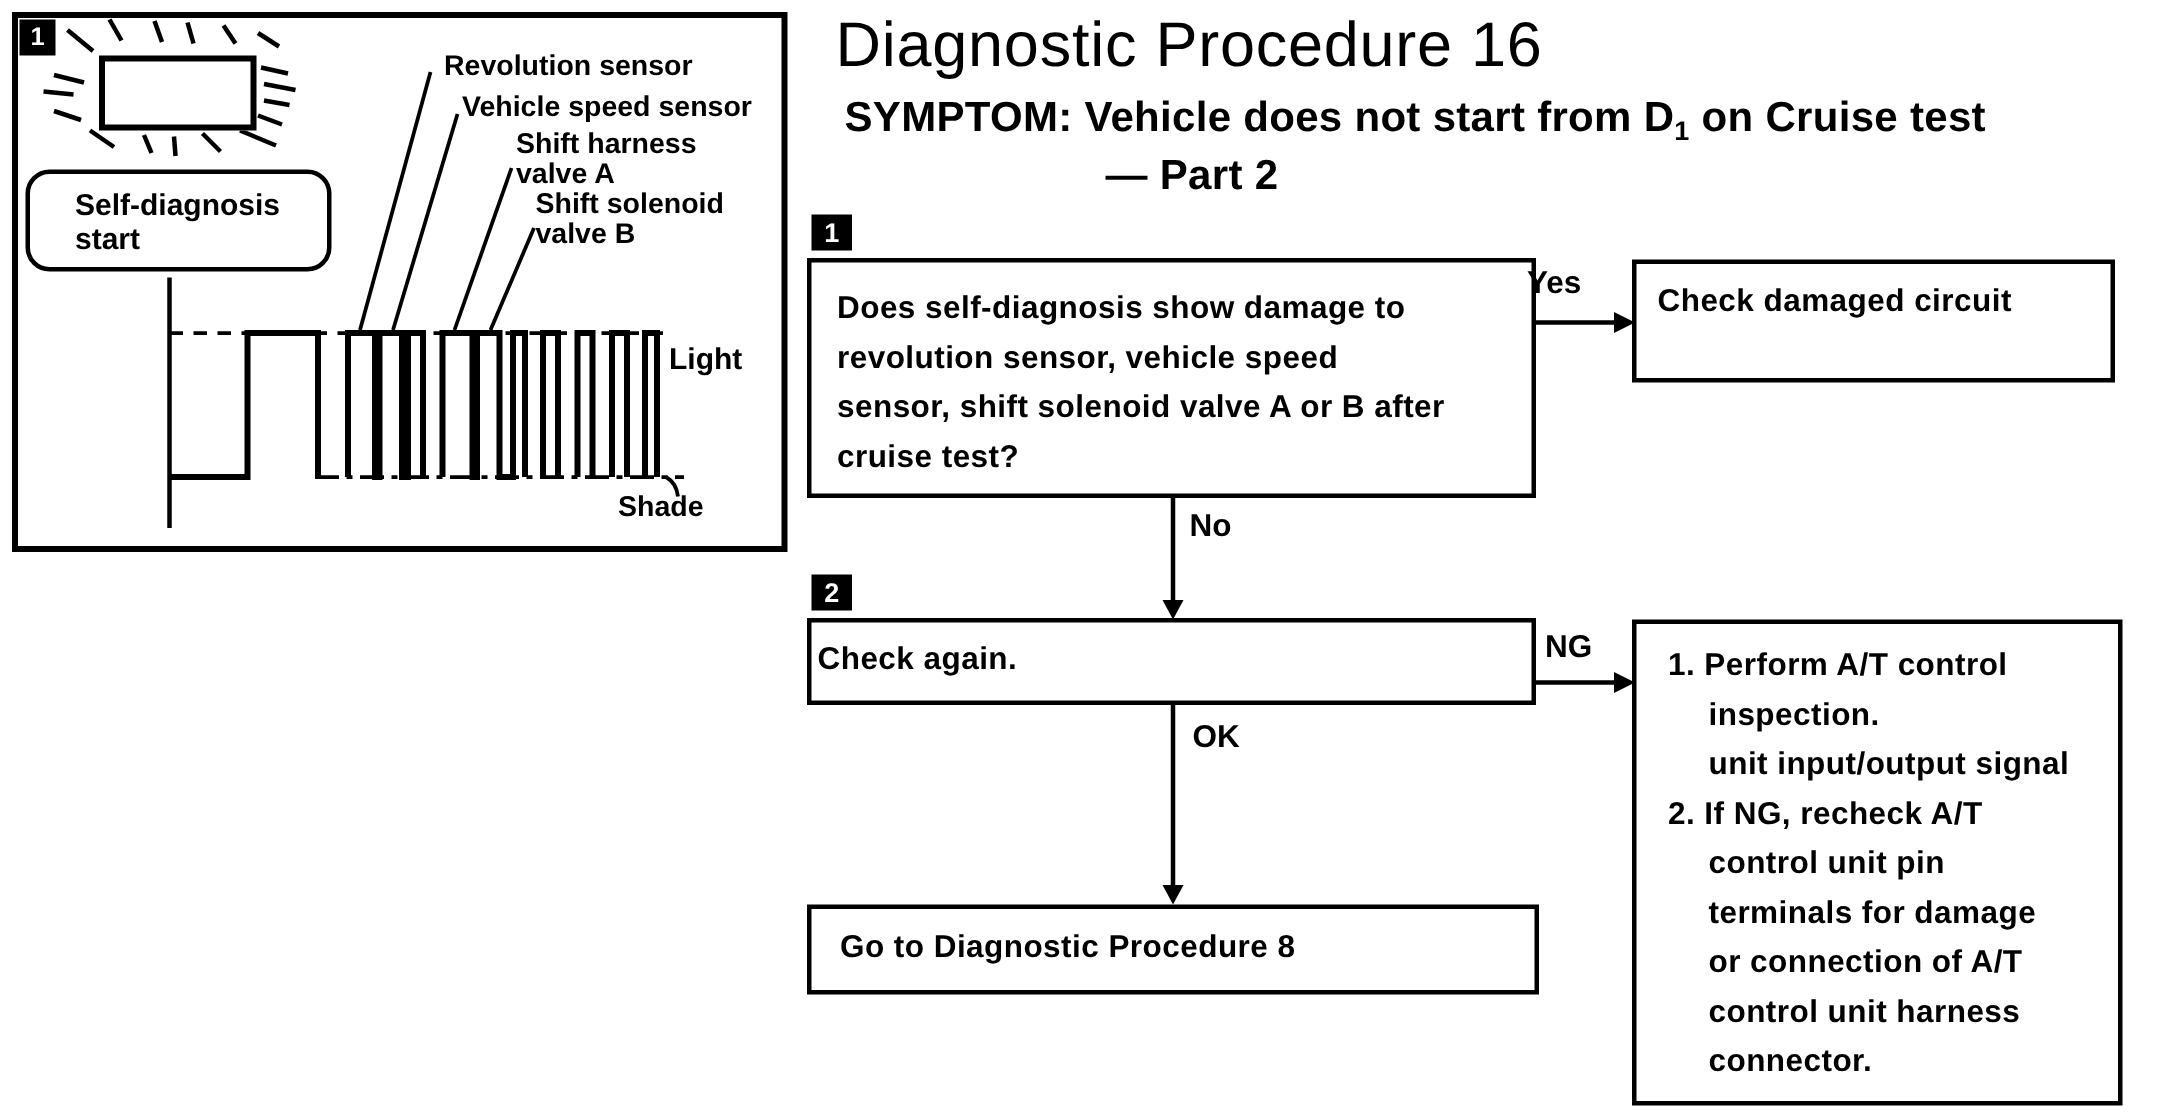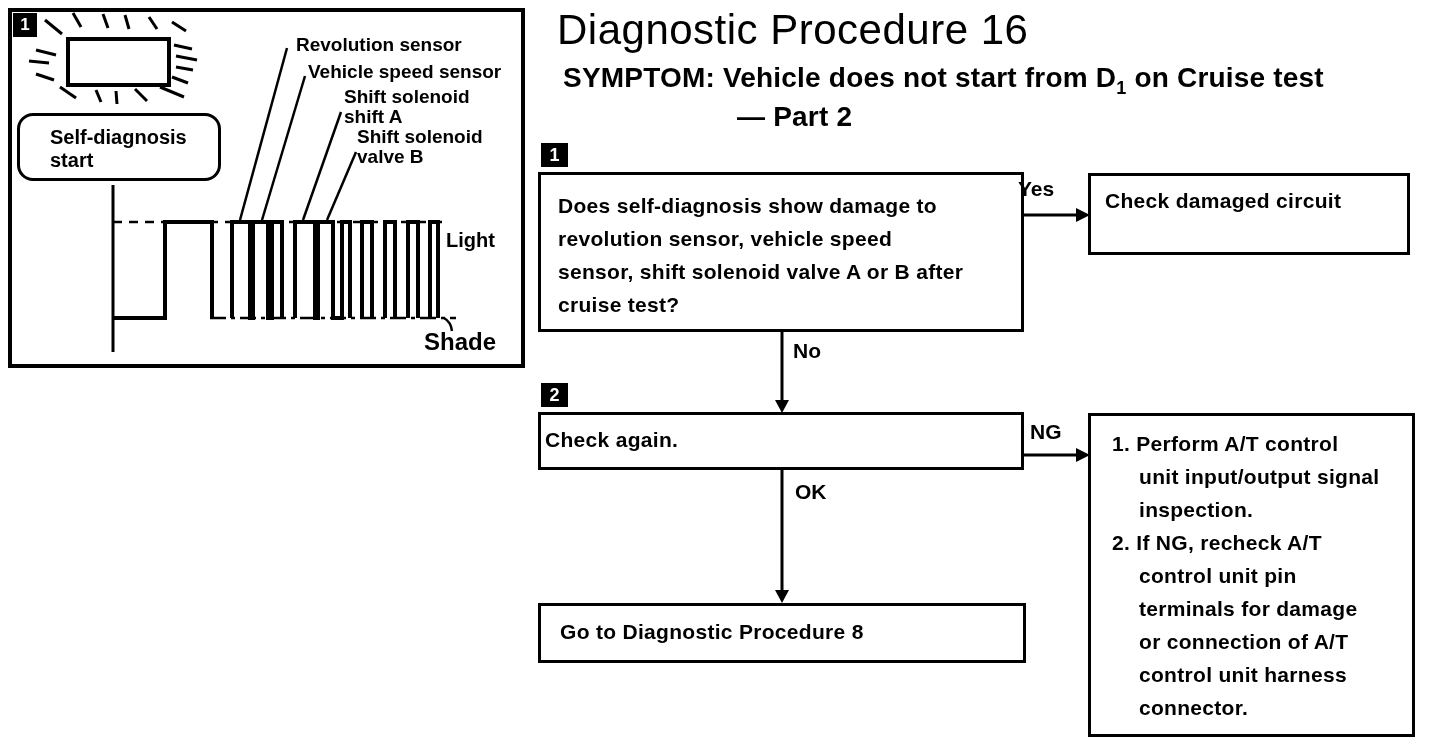--- a/index.html
+++ b/index.html
@@ -84,25 +84,25 @@
   <div class="badge" style="left:13px;top:13px;width:24px;height:24px;font-size:17px;line-height:24px;">1</div>
 
   <div class="abs" style="left:66px;top:37px;width:97px;height:42px;border:4px solid #000;background:#fff;"></div>
 
   <div class="box" style="left:17px;top:113px;width:204px;height:68px;border-radius:16px;">
     <div class="startbox-text">Self-diagnosis start</div>
   </div>
 
   <div class="lbl fig-label" style="left:296px;top:35px;">Revolution sensor</div>
   <div class="lbl fig-label" style="left:308px;top:62px;">Vehicle speed sensor</div>
-  <div class="lbl fig-label wrap2" style="left:344px;top:87px;width:160px;">Shift solenoid shift A</div>
+  <div class="lbl fig-label wrap2" style="left:344px;top:87px;width:160px;">Shift harness valve A</div>
   <div class="lbl fig-label wrap2" style="left:357px;top:127px;width:160px;">Shift solenoid valve B</div>
 
   <div class="lbl" style="left:446px;top:229px;font-size:20px;">Light</div>
-  <div class="lbl" style="left:424px;top:328px;font-size:24px;">Shade</div>
+  <div class="lbl" style="left:412px;top:328px;font-size:19px;">Shade</div>
 
   <div class="title" style="left:557px;top:6px;">Diagnostic Procedure 16</div>
 
   <div class="symptom" style="left:563px;top:62px;">
     <span>SYMPTOM: Vehicle does not start from D</span><sub>1</sub><span> on Cruise test</span>
   </div>
   <div class="symptom" style="left:737px;top:101px;">— Part 2</div>
 
   <div class="badge" style="left:541px;top:143px;">1</div>
 
@@ -128,22 +128,22 @@
   <div class="box" style="left:538px;top:412px;width:486px;height:58px;">
     <div class="body-text" style="padding:13px 0 0 4px;white-space:nowrap;">Check again.</div>
   </div>
 
   <div class="flow-label" style="left:1030px;top:420px;">NG</div>
   <div class="flow-label" style="left:795px;top:480px;">OK</div>
 
   <div class="box" style="left:1088px;top:413px;width:327px;height:324px;">
     <div class="body-text" style="padding:11px 4px 0 21px;">
       <div class="line">1. Perform A/T control</div>
+      <div class="line cont">inspection.</div>
       <div class="line cont">unit input/output signal</div>
-      <div class="line cont">inspection.</div>
       <div class="line">2. If NG, recheck A/T</div>
       <div class="line cont">control unit pin</div>
       <div class="line cont">terminals for damage</div>
       <div class="line cont">or connection of A/T</div>
       <div class="line cont">control unit harness</div>
       <div class="line cont">connector.</div>
     </div>
   </div>
 
   <div class="box" style="left:538px;top:603px;width:488px;height:60px;">

